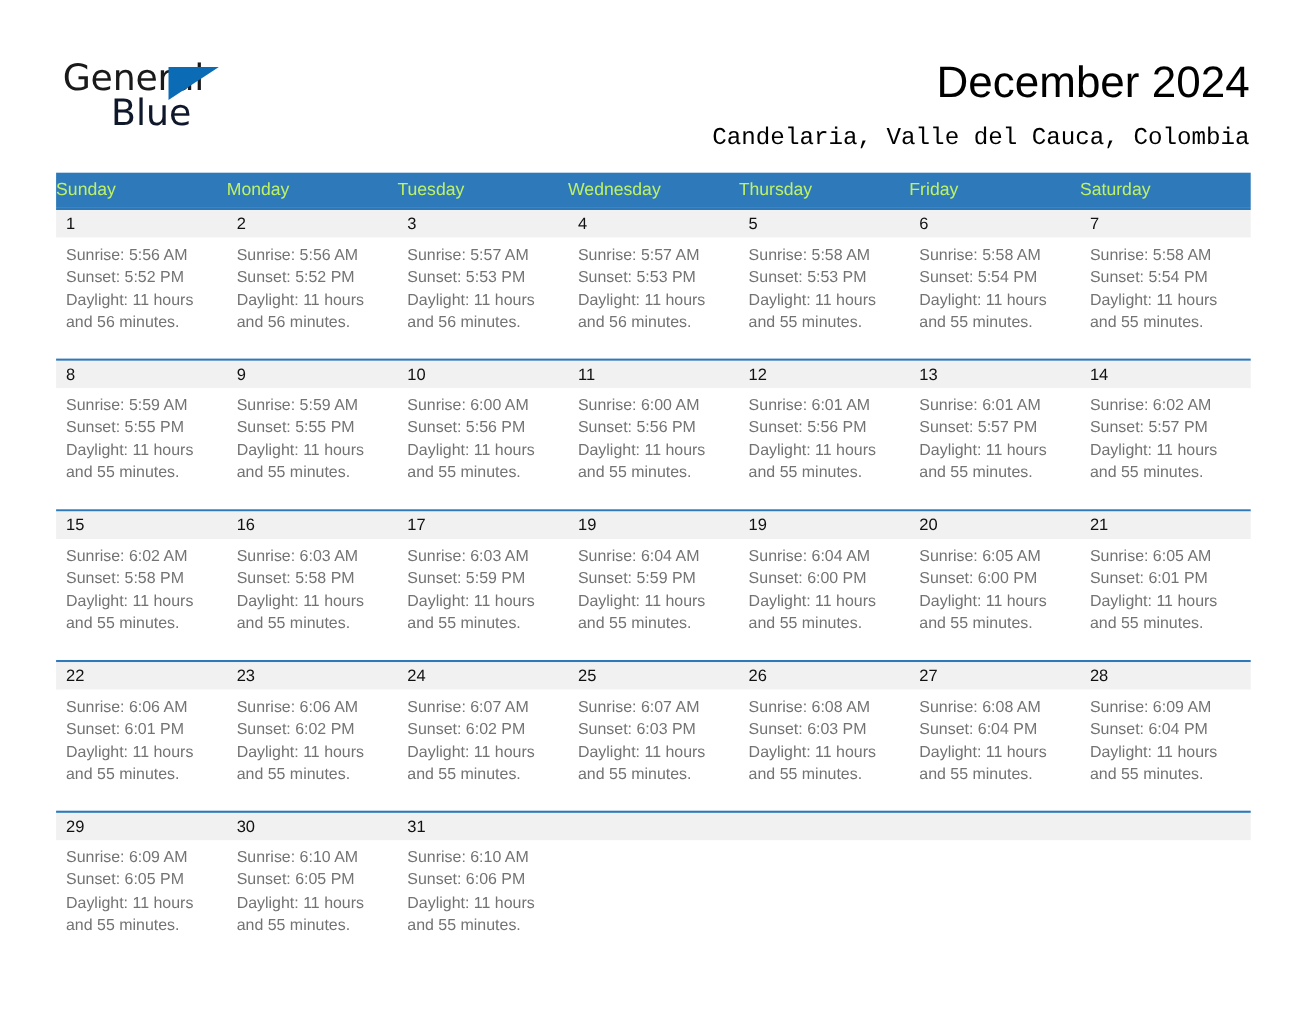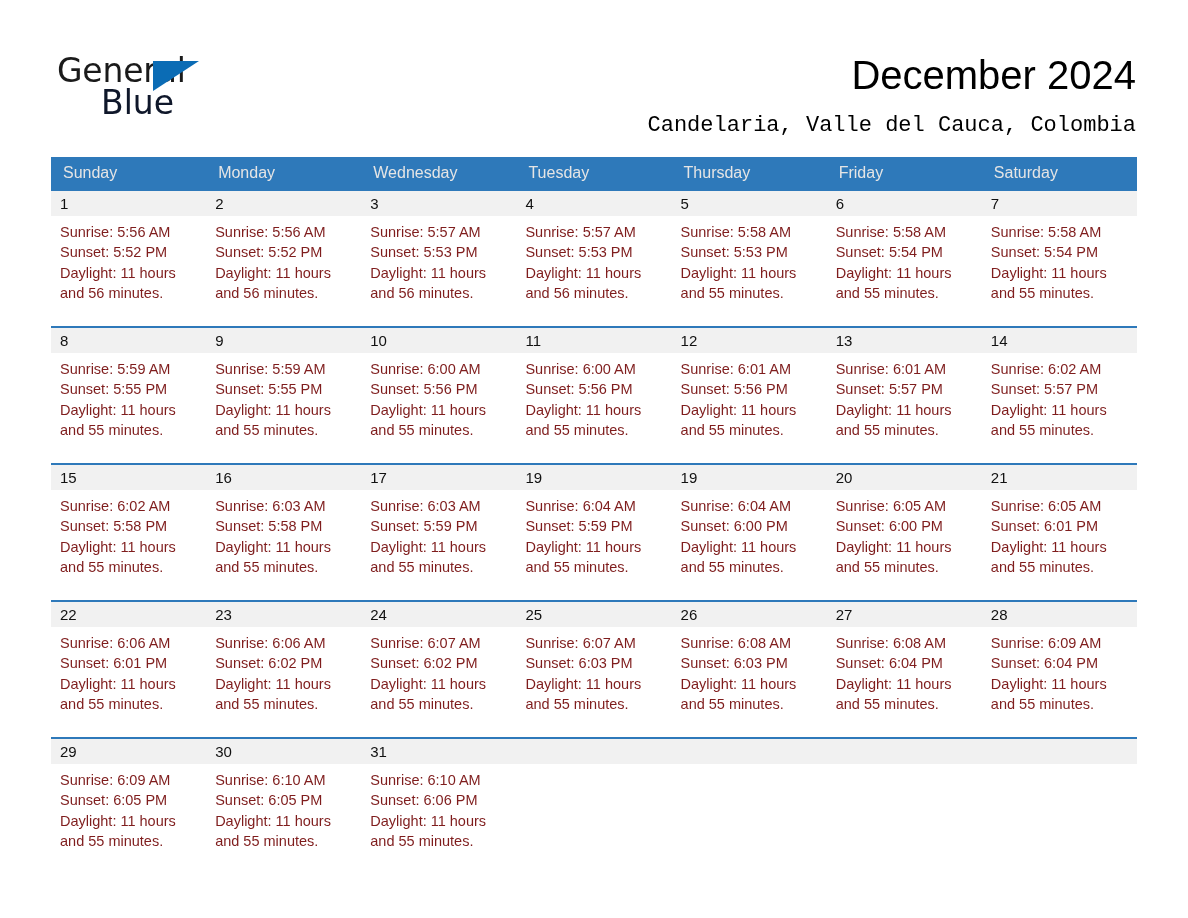--- a/index.html
+++ b/index.html
@@ -103,24 +103,24 @@
   }
 
   .dow-row {
     display: flex;
     width: 1086px;
     background: #2e79ba;
     height: 32px;
   }
   .dow-cell {
     flex: 1 1 0;
-    color: #e5e5e5;
+    color: #bef264;
     font-size: 16px;
     line-height: 32px;
-    padding-left: 12px;
+    padding-left: 0;
     box-sizing: border-box;
     white-space: nowrap;
     overflow: hidden;
   }
 
   .week {
     width: 1086px;
     border-top: 2px solid #2e79ba;
     position: relative;
   }
@@ -146,21 +146,21 @@
     width: 1086px;
     background: #ffffff;
     height: 110px;
   }
   .detail {
     flex: 1 1 0;
     box-sizing: border-box;
     padding: 6px 9px 0 9px;
     font-size: 14.5px;
     line-height: 20.3px;
-    color: #7f1d1d;
+    color: #737373;
   }
   .detail .line {
     white-space: nowrap;
   }
   .week:last-of-type .week-details {
     height: 108px;
   }
 </style>
 </head>
 <body>
@@ -180,22 +180,22 @@
 
     <div class="title">December 2024</div>
     <div class="subtitle">Candelaria, Valle del Cauca, Colombia</div>
   </div>
 
   <div class="calendar">
 
     <div class="dow-row">
       <div class="dow-cell">Sunday</div>
       <div class="dow-cell">Monday</div>
+      <div class="dow-cell">Tuesday</div>
       <div class="dow-cell">Wednesday</div>
-      <div class="dow-cell">Tuesday</div>
       <div class="dow-cell">Thursday</div>
       <div class="dow-cell">Friday</div>
       <div class="dow-cell">Saturday</div>
     </div>
 
     <div class="week">
       <div class="week-numbers">
         <div class="daynum">1</div>
         <div class="daynum">2</div>
         <div class="daynum">3</div>

